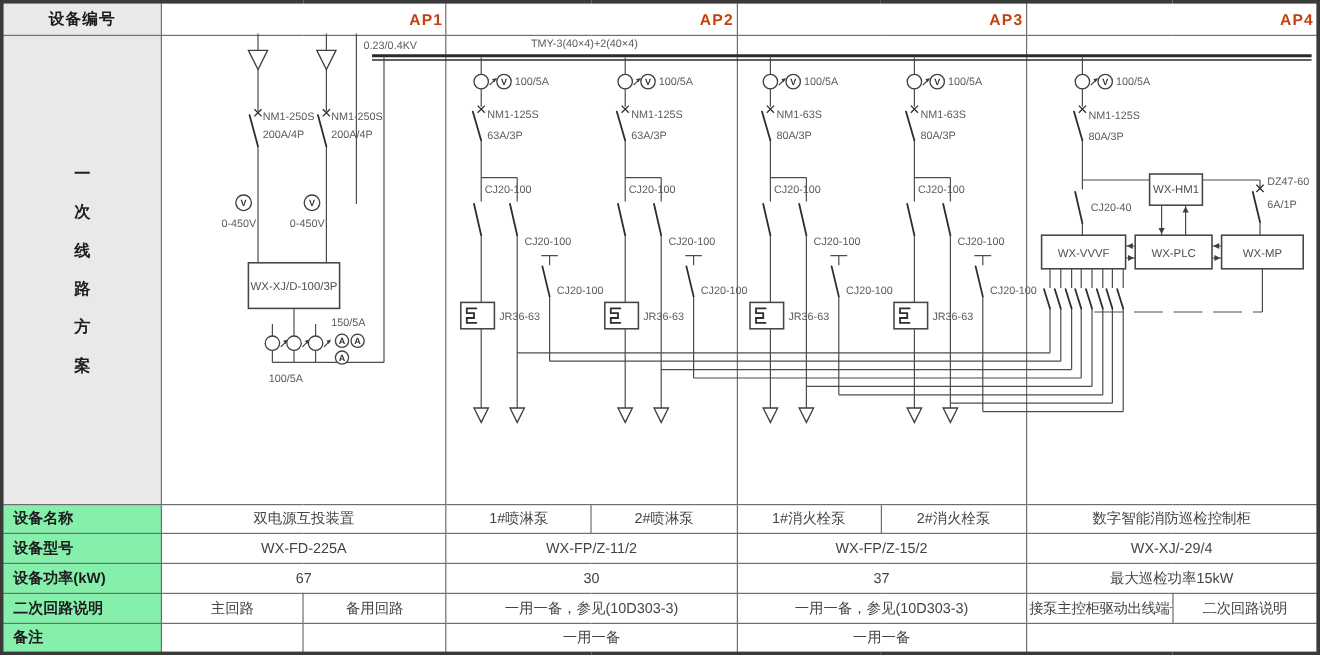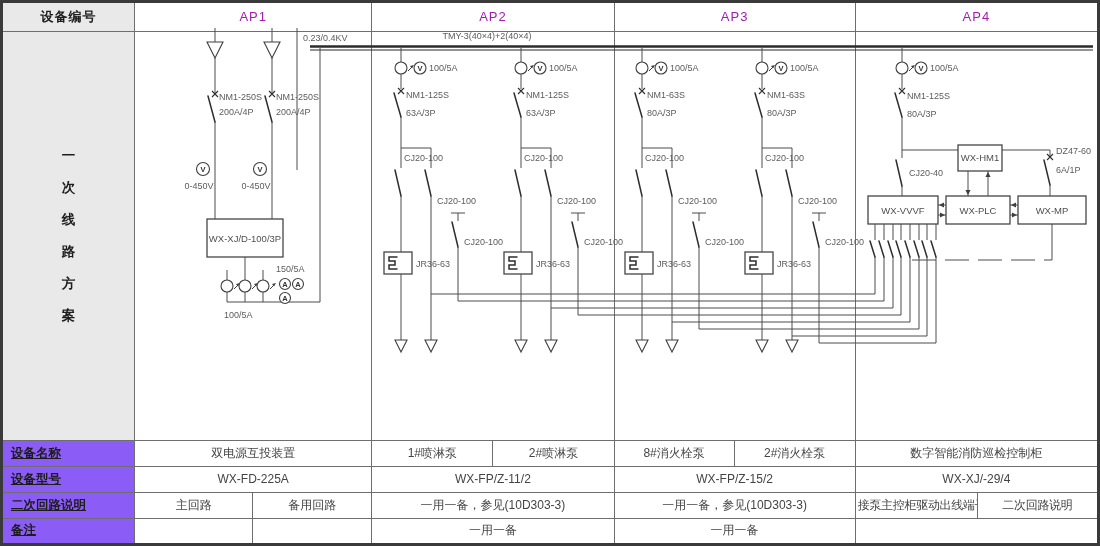--- a/index.html
+++ b/index.html
@@ -4,23 +4,23 @@
 <style>
   html,body{margin:0;padding:0;background:#fff;}
   .canvas{position:relative;width:1100px;height:546px;background:#fff;
           font-family:"Liberation Sans","DejaVu Sans",sans-serif;overflow:hidden;}
   table.grid{position:absolute;left:0;top:0;width:1100px;height:546px;
              border-collapse:collapse;table-layout:fixed;background:#fff;
              border:3px solid #3a3a3a;}
   .grid td,.grid th{border:1px solid #6e6e6e;padding:0 2px;font-size:12px;color:#444;
              text-align:center;overflow:hidden;white-space:nowrap;font-weight:400;}
   .grid th.hdr{background:#e9e9e9;font-size:13px;color:#1d1d1d;font-weight:600;letter-spacing:1px;}
-  .grid th.hdr-ap{background:#fff;font-size:13px;color:#a21caf;font-weight:400;letter-spacing:1px;}
-  .grid td.rowlab{background:#8b5cf6;text-align:left;padding-left:8px;font-size:12.5px;
-             color:#1d1d1d;font-weight:600;text-decoration:underline;}
+  .grid th.hdr-ap{background:#fff;font-size:13px;color:#c2410c;font-weight:700;letter-spacing:1px;text-align:right;}
+  .grid td.rowlab{background:#86efac;text-align:left;padding-left:8px;font-size:12.5px;
+             color:#1d1d1d;font-weight:600;}
   .r-hdr{height:24px;}
   .r-diag{height:329px;}
   .r-data{height:21px;}
   .seccell{background:#e9e9e9;vertical-align:middle;}
   .secwrap{display:flex;flex-direction:column;align-items:center;justify-content:center;
            gap:14px;height:100%;font-size:13.5px;color:#1d1d1d;font-weight:600;}
   .fs11{font-size:11px;letter-spacing:-0.3px;}
   .cn{color:#333;margin-top:20px;}
   svg.overlay{position:absolute;left:0;top:0;z-index:5;pointer-events:none;}
   .w{stroke:#4d4d4d;stroke-width:1;fill:none;}
@@ -74,30 +74,37 @@
     <td colspan="2"></td>
     <td colspan="2"></td>
     <td colspan="2"></td>
     <td colspan="2"></td>
   </tr>
   <tr class="r-data">
     <td class="rowlab">设备名称</td>
     <td colspan="2" class="cn">双电源互投装置</td>
     <td class="cn">1#喷淋泵</td>
     <td class="cn">2#喷淋泵</td>
-    <td class="cn">8#消火栓泵</td>
+    <td class="cn">1#消火栓泵</td>
     <td class="cn">2#消火栓泵</td>
     <td colspan="2" class="cn">数字智能消防巡检控制柜</td>
   </tr>
   <tr class="r-data">
     <td class="rowlab">设备型号</td>
     <td colspan="2">WX-FD-225A</td>
     <td colspan="2">WX-FP/Z-11/2</td>
     <td colspan="2">WX-FP/Z-15/2</td>
     <td colspan="2">WX-XJ/-29/4</td>
+  </tr>
+  <tr class="r-data">
+    <td class="rowlab">设备功率(kW)</td>
+    <td colspan="2">67</td>
+    <td colspan="2">30</td>
+    <td colspan="2">37</td>
+    <td colspan="2" class="cn">最大巡检功率15kW</td>
   </tr>
   <tr class="r-data">
     <td class="rowlab">二次回路说明</td>
     <td class="cn">主回路</td>
     <td class="cn">备用回路</td>
     <td colspan="2" class="cn">一用一备，参见(10D303-3)</td>
     <td colspan="2" class="cn">一用一备，参见(10D303-3)</td>
     <td class="cn fs11">接泵主控柜驱动出线端子</td>
     <td class="cn fs11">二次回路说明</td>
   </tr>

